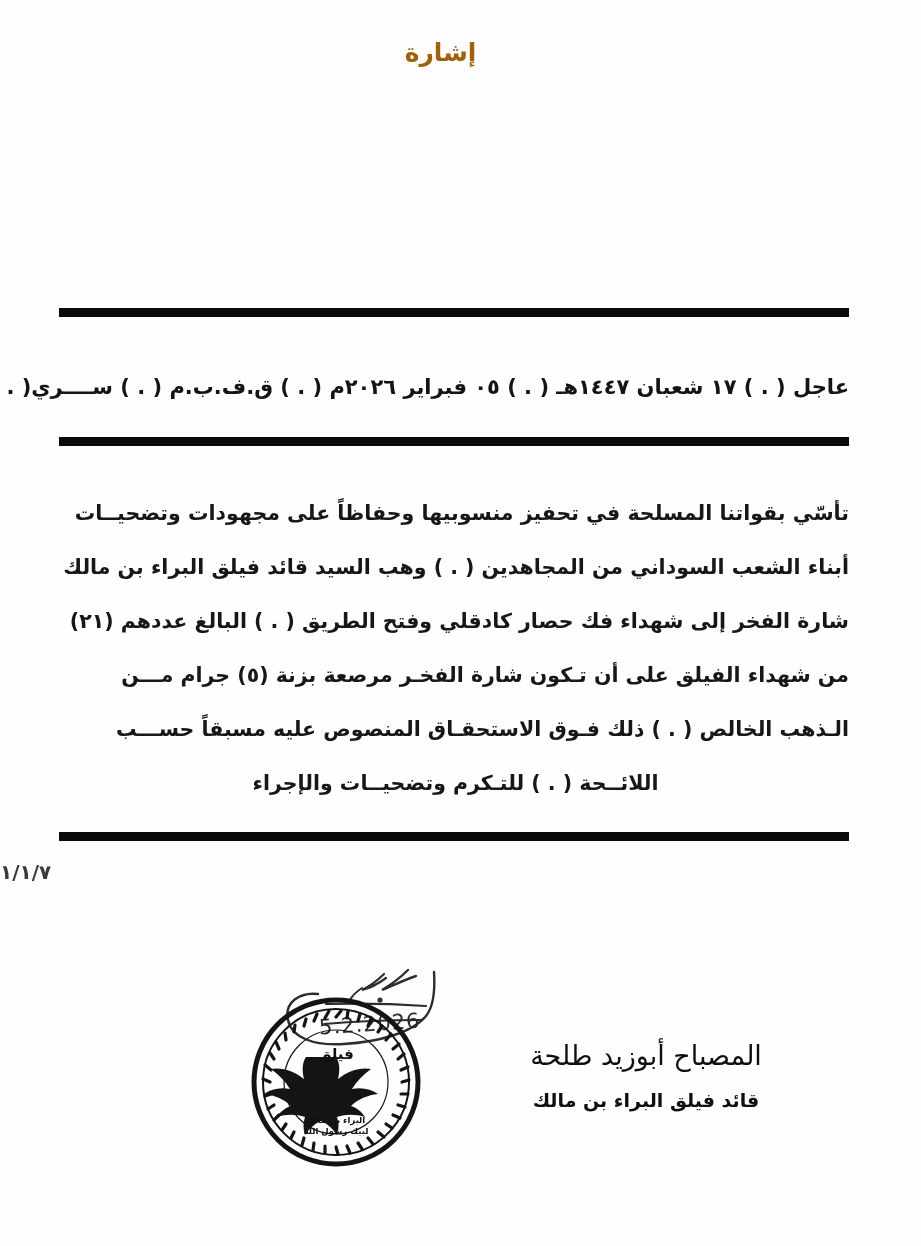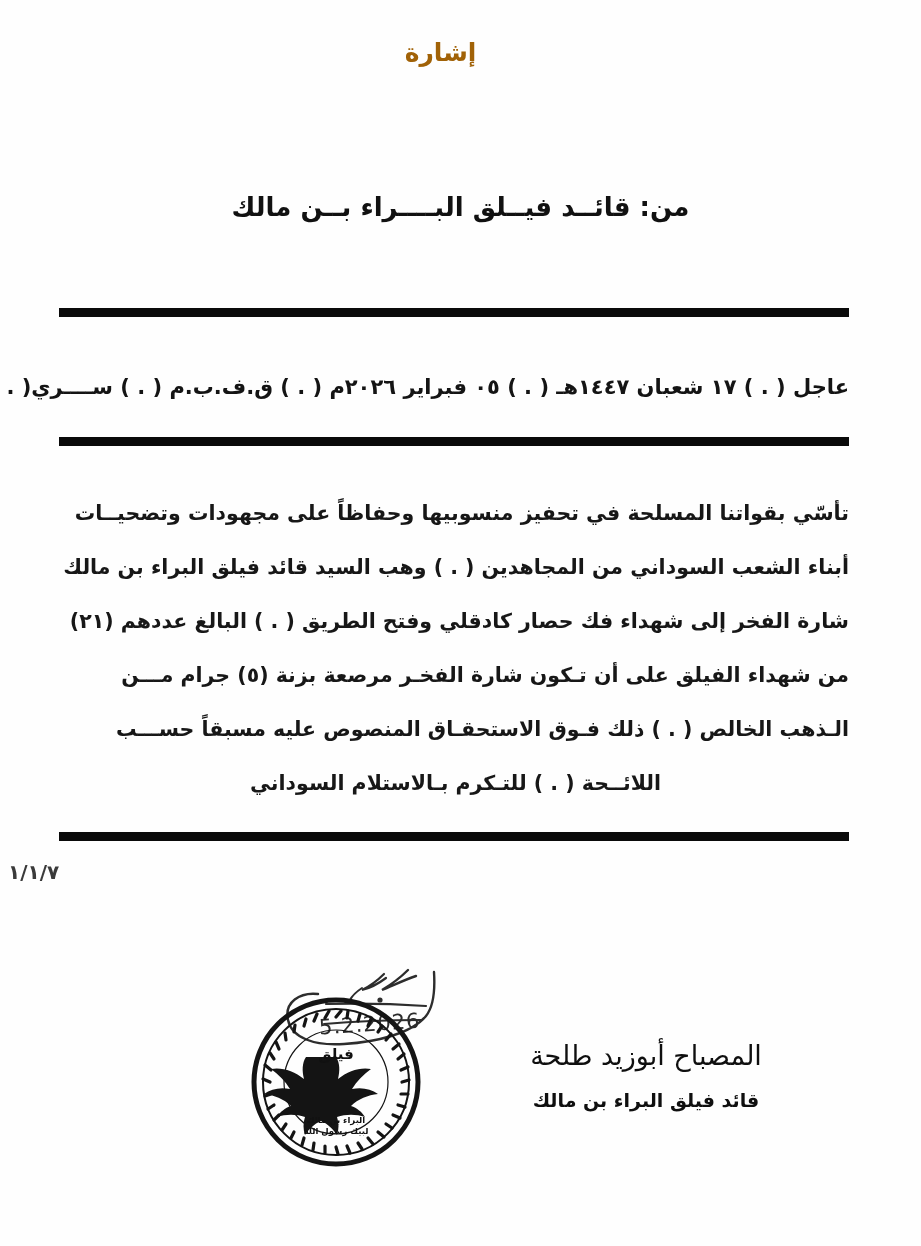--- a/index.html
+++ b/index.html
@@ -109,21 +109,21 @@
   .page-ref {
     position: absolute;
     top: 860px;
     left: 0;
     right: 60px;
     text-align: left;
     direction: ltr;
     font-size: 20px;
     font-weight: 600;
     color: #3a3a3a;
-    padding-left: 8px;
+    padding-left: 0;
   }
   .page-ref span { display: inline-block; }
 
   
   .sig-block {
     position: absolute;
     top: 1040px;
     right: 95px;
     width: 360px;
     text-align: center;
@@ -194,21 +194,20 @@
   }
 </style>
 </head>
 <body>
 
 <div class="page">
 
   <div class="doc-kicker">إشارة</div>
 
   <div class="address-block">
-    <div class="address-line">من: قائــد فيــلق البــــراء بــن مالك</div>
   </div>
 
   <div class="rule rule-1"></div>
 
   <div class="class-line">عاجل ( . ) ١٧ شعبان ١٤٤٧هـ ( . ) ٠٥ فبراير ٢٠٢٦م ( . ) ق.ف.ب.م ( . ) ســــري( . ) ١٥</div>
 
   <div class="rule rule-2"></div>
 
   <div class="body-block">
     <div class="body-line stretch">
@@ -220,21 +219,21 @@
     <div class="body-line stretch">
       <span>شارة الفخر إلى شهداء فك حصار كادقلي وفتح الطريق ( . ) البالغ عددهم (٢١)</span>
     </div>
     <div class="body-line stretch">
       <span>من شهداء الفيلق على أن تـكون شارة الفخـر مرصعة بزنة (٥) جرام مـــن</span>
     </div>
     <div class="body-line stretch">
       <span>الـذهب الخالص ( . ) ذلك فـوق الاستحقـاق المنصوص عليه مسبقاً حســـب</span>
     </div>
     <div class="body-line center">
-      <span>اللائــحة ( . ) للتـكرم بـالاستلام السوداني</span>
+      <span>اللائــحة ( . ) للتـكرم وتضحيــات والإجراء</span>
     </div>
   </div>
 
   <div class="rule rule-3"></div>
 
   <div class="page-ref">
     <span>١/١/٧</span>
   </div>
 
   <div class="handwriting">

